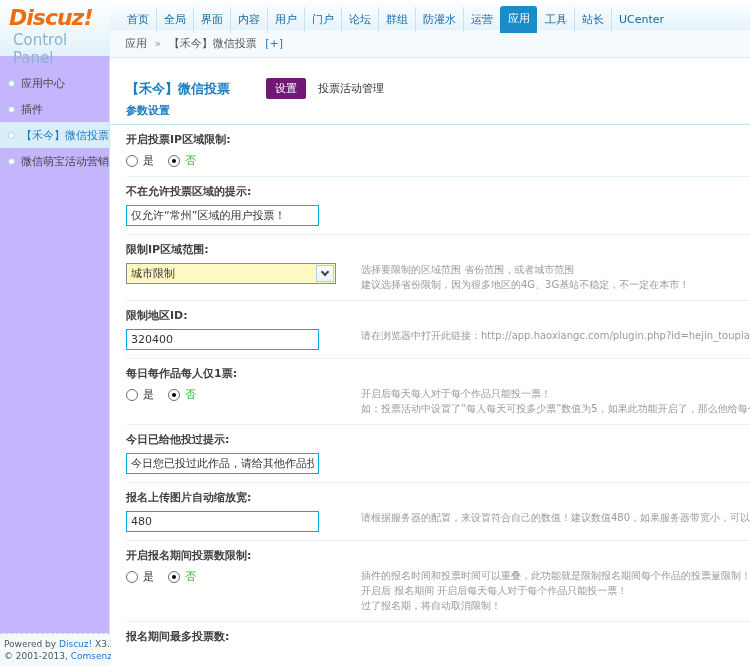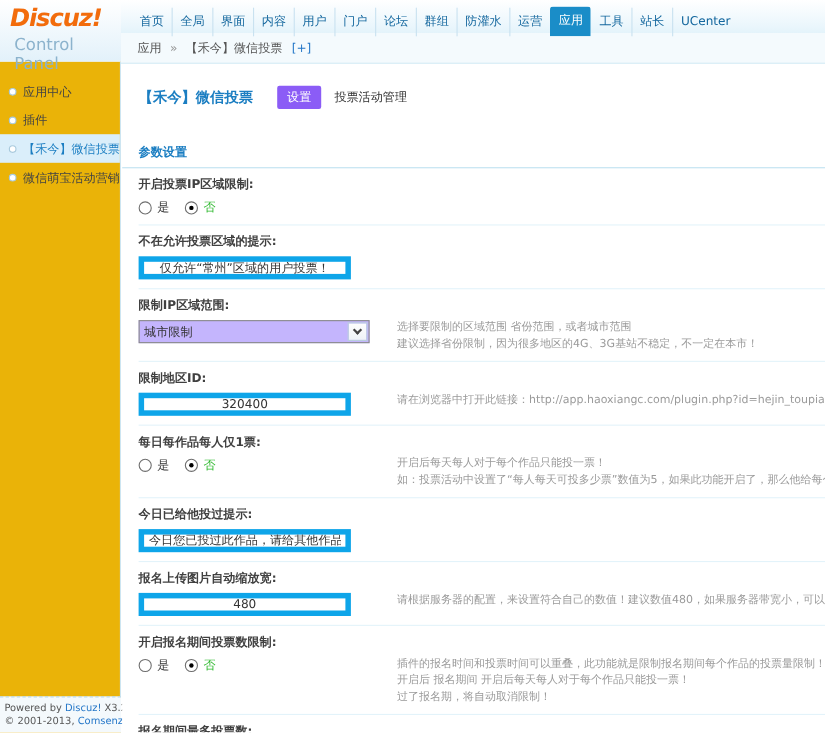--- a/index.html
+++ b/index.html
@@ -26,56 +26,56 @@
   .blue-bar { position:absolute; top:33px; left:110px; right:0; height:7px; background:#2ba6da; }
 
   .breadcrumb { position:absolute; top:30px; left:110px; right:0; height:28px;
                 background:#f4fafd; border-bottom:1px solid #d5ebf5;
                 line-height:28px; padding-left:15px; color:#555; }
   .breadcrumb .sep { color:#999; margin:0 4px; }
   .breadcrumb .plus { color:#2577c8; margin-left:5px; cursor:pointer; }
 
   
   .sidebar { position:absolute; top:56px; left:0; width:110px; bottom:0;
-             background:#eab308; border-right:1px solid #cde5f1; }
+             background:#c4b5fd; border-right:1px solid #cde5f1; }
   .side-list { padding-top:14px; }
   .side-item { display:flex; align-items:center; height:26px; padding-left:8px;
                color:#444; cursor:pointer; white-space:nowrap; overflow:hidden; }
   .side-item .bullet { width:7px; height:7px; border:1px solid #a9cadd; border-radius:50%;
                        background:#fff; margin-right:6px; flex:none; }
   .side-item.active { background:#daeefa; color:#1b7ec2; }
 
   .footer { position:absolute; bottom:0; left:0; width:110px; background:#f4f9fc;
             border-top:1px dashed #b9d7e5; padding:4px 2px 4px 4px;
             font-size:9px; color:#555; line-height:12px; white-space:nowrap; }
   .footer a { color:#2577c8; text-decoration:none; cursor:pointer; }
 
   
   .main { position:absolute; top:68px; left:111px; right:0; bottom:0;
           background:#fff; overflow:hidden; }
   .title-row { padding:10px 0 0 15px; display:flex; align-items:center; }
   .page-title { color:#1b7ec2; font-weight:bold; font-size:13px; }
-  .tab { margin-left:22px; background:#8b5cf6; color:#fff; padding:3px 9px;
+  .tab { margin-left:36px; background:#701a75; color:#fff; padding:3px 9px;
          border-radius:2px; cursor:pointer; font-size:11px; }
   .tab2 { margin-left:12px; color:#333; cursor:pointer; font-size:11px; }
 
-  .section-hd { margin-top:32px; padding:0 0 6px 15px; color:#1b7ec2;
+  .section-hd { margin-top:4px; padding:0 0 6px 15px; color:#1b7ec2;
                 font-weight:bold; font-size:11px; border-bottom:1px solid #bfe1f1; }
 
   .form { padding-left:15px; }
   .form-row { padding:8px 0 8px; border-bottom:1px solid #e3f3fa; }
   .form-row:last-child { border-bottom:none; }
   .row-label { font-weight:bold; color:#404040; line-height:13px; margin-bottom:6px; }
   .row-body { display:flex; align-items:flex-start; }
   .cell { width:235px; flex:none; padding-top:1px; }
 
-  .txt { width:193px; height:21px; border:5px solid #0ea5e9; background:#fff;
-         font-family:inherit; font-size:11px; color:#333; padding:2px 4px; border-radius:0;text-align:center; }
-
-  .sel { width:210px; height:21px; border:1px solid #8a8a8a; background:#c4b5fd;
+  .txt { width:193px; height:21px; border:1px solid #0ea5e9; background:#fff;
+         font-family:inherit; font-size:11px; color:#333; padding:2px 4px; border-radius:0; }
+
+  .sel { width:210px; height:21px; border:1px solid #8a8a8a; background:#fef9c3;
          display:flex; align-items:center; justify-content:space-between;
          cursor:pointer; }
   .sel-val { padding-left:4px; color:#333; }
   .sel-btn { width:18px; height:17px; margin-right:1px; border:1px solid #b9cede;
              background:linear-gradient(#fdfdfd,#eef3f7); display:flex;
              align-items:center; justify-content:center; }
   .chev { width:6px; height:6px; border-right:2px solid #444; border-bottom:2px solid #444;
           transform:rotate(45deg); margin-top:-3px; }
 
   .radio-group { display:flex; align-items:center; height:15px; }

